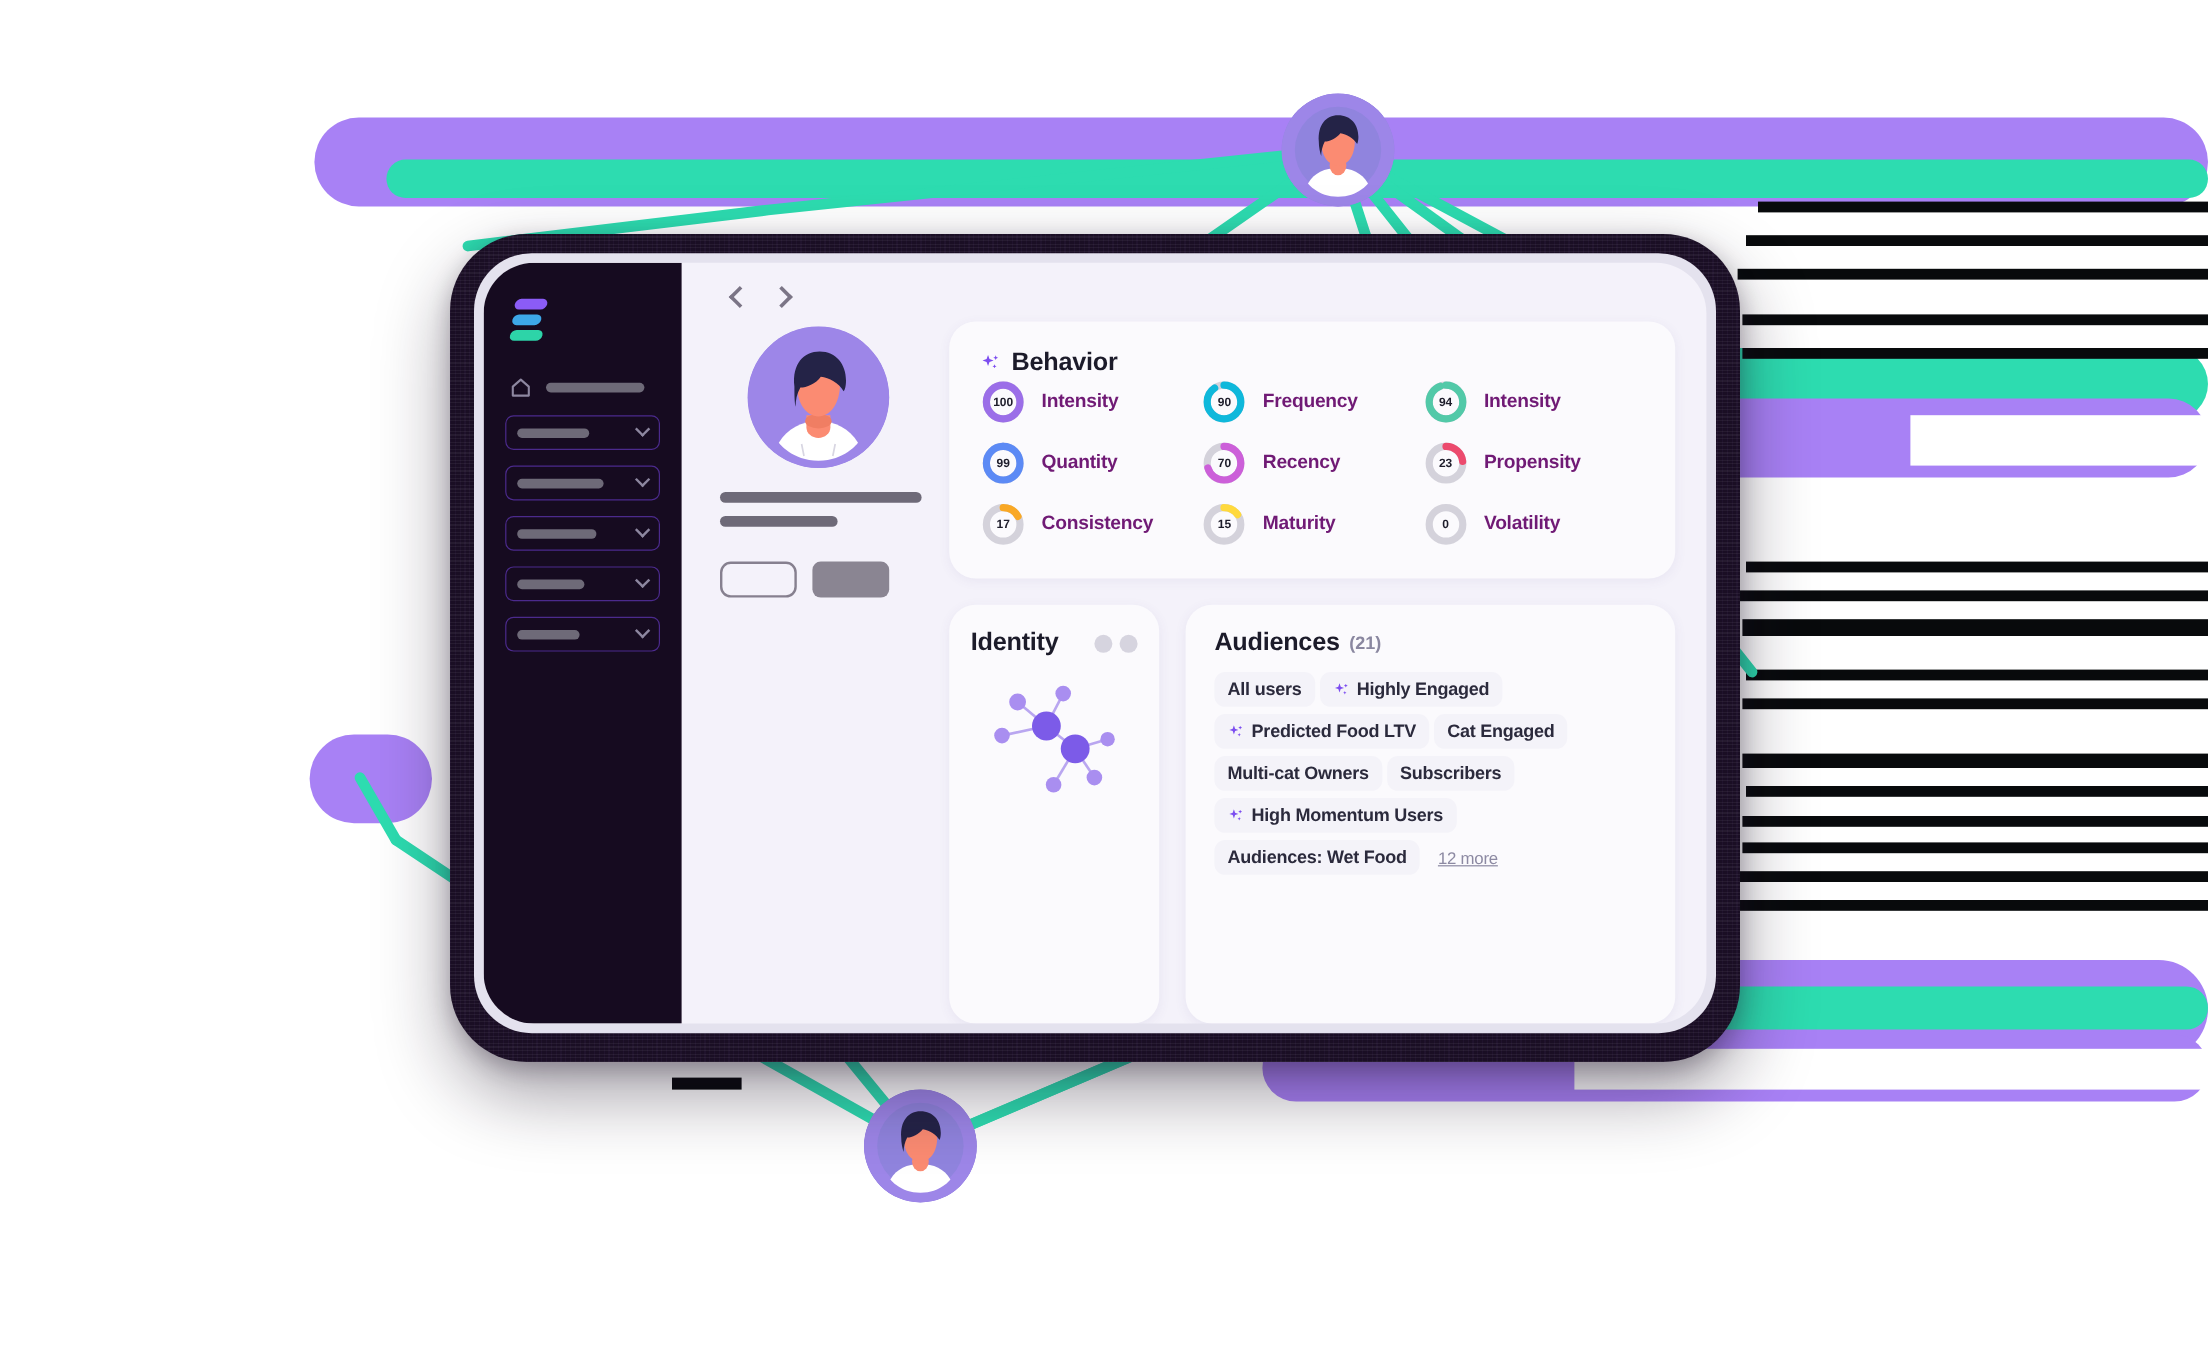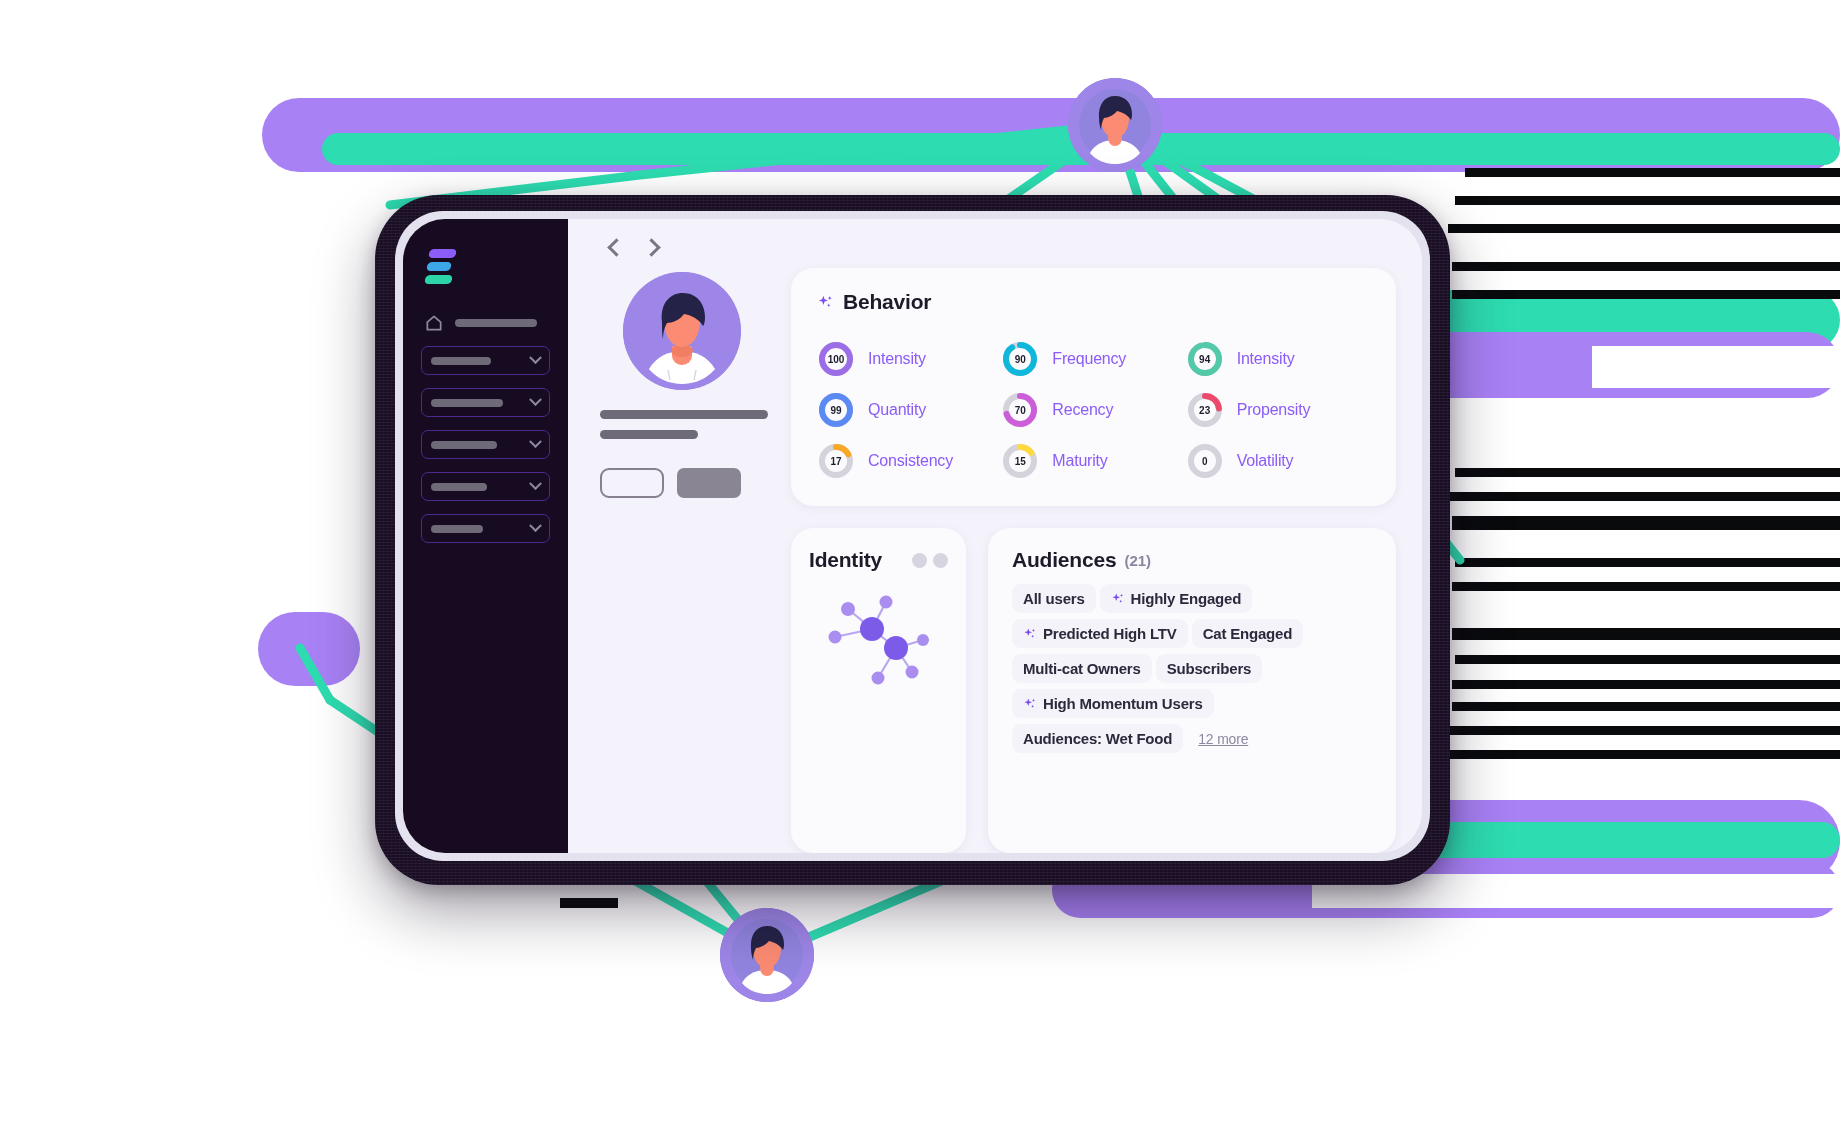--- a/index.html
+++ b/index.html
@@ -83,25 +83,25 @@
   #profile .bars .bar { height:9px; margin-bottom:11px; }
   #profile .btns { display:flex; gap:13px; margin-top:18px; align-self:flex-start; padding-left:6px; }
   .btn-outline { width:64px; height:30px; border:2px solid #86808F; border-radius:9px; background:transparent; cursor:pointer; }
   .btn-filled  { width:64px; height:30px; border:none; border-radius:7px; background:#8A8592; cursor:pointer; }
 
   
   .card { background:#FBFAFD; border-radius:22px; box-shadow:0 2px 10px rgba(90,70,140,.07); }
   .card-title { font-size:21px; font-weight:bold; color:#1C1B2A; letter-spacing:-.2px; }
 
   #behavior-card { padding:22px 26px 26px 26px; }
-  .title-row { display:flex; align-items:center; gap:9px; margin-bottom:26px; }
+  .title-row { display:flex; align-items:center; gap:9px; margin-bottom:2px; }
 
   .metrics { display:grid; grid-template-columns:repeat(3,1fr); row-gap:13px; }
   .metric { display:flex; align-items:center; gap:13px; }
-  .metric .label { font-size:16px; font-weight:normal; color:#8b5cf6; letter-spacing:-.2px; }
+  .metric .label { font-size:16px; font-weight:bold; color:#701a75; letter-spacing:-.2px; }
   .donut { width:38px; height:38px; position:relative; flex:0 0 38px; }
   .donut svg { display:block; transform:rotate(-90deg); }
   .donut .val {
     position:absolute; inset:0; display:flex; align-items:center; justify-content:center;
     font-size:10px; font-weight:bold; color:#1E1D2B;
   }
 
   
   #lower { display:flex; gap:22px; flex:1; }
   #identity-card { width:175px; flex:0 0 175px; padding:20px 18px; }
@@ -423,21 +423,21 @@
                           <path d="M16.6 13.5 L17.3 15.2 L19 15.9 L17.3 16.6 L16.6 18.3 L15.9 16.6 L14.2 15.9 L15.9 15.2 Z" fill="#7C4DF0"></path>
                         </svg>
                         <span>Highly Engaged</span>
                       </span>
                       <span class="chip">
                         <svg width="14" height="14" viewBox="0 0 24 24" class="spark">
                           <path d="M9 2.5 L10.7 7.3 L15.5 9 L10.7 10.7 L9 15.5 L7.3 10.7 L2.5 9 L7.3 7.3 Z" fill="#7C4DF0"></path>
                           <path d="M18 3 L18.8 5 L20.8 5.8 L18.8 6.6 L18 8.6 L17.2 6.6 L15.2 5.8 L17.2 5 Z" fill="#7C4DF0"></path>
                           <path d="M16.6 13.5 L17.3 15.2 L19 15.9 L17.3 16.6 L16.6 18.3 L15.9 16.6 L14.2 15.9 L15.9 15.2 Z" fill="#7C4DF0"></path>
                         </svg>
-                        <span>Predicted High LTV</span>
+                        <span>Predicted Food LTV</span>
                       </span>
                       <span class="chip">
                         <span>Cat Engaged</span>
                       </span>
                       <span class="chip">
                         <span>Multi-cat Owners</span>
                       </span>
                       <span class="chip">
                         <span>Subscribers</span>
                       </span>

